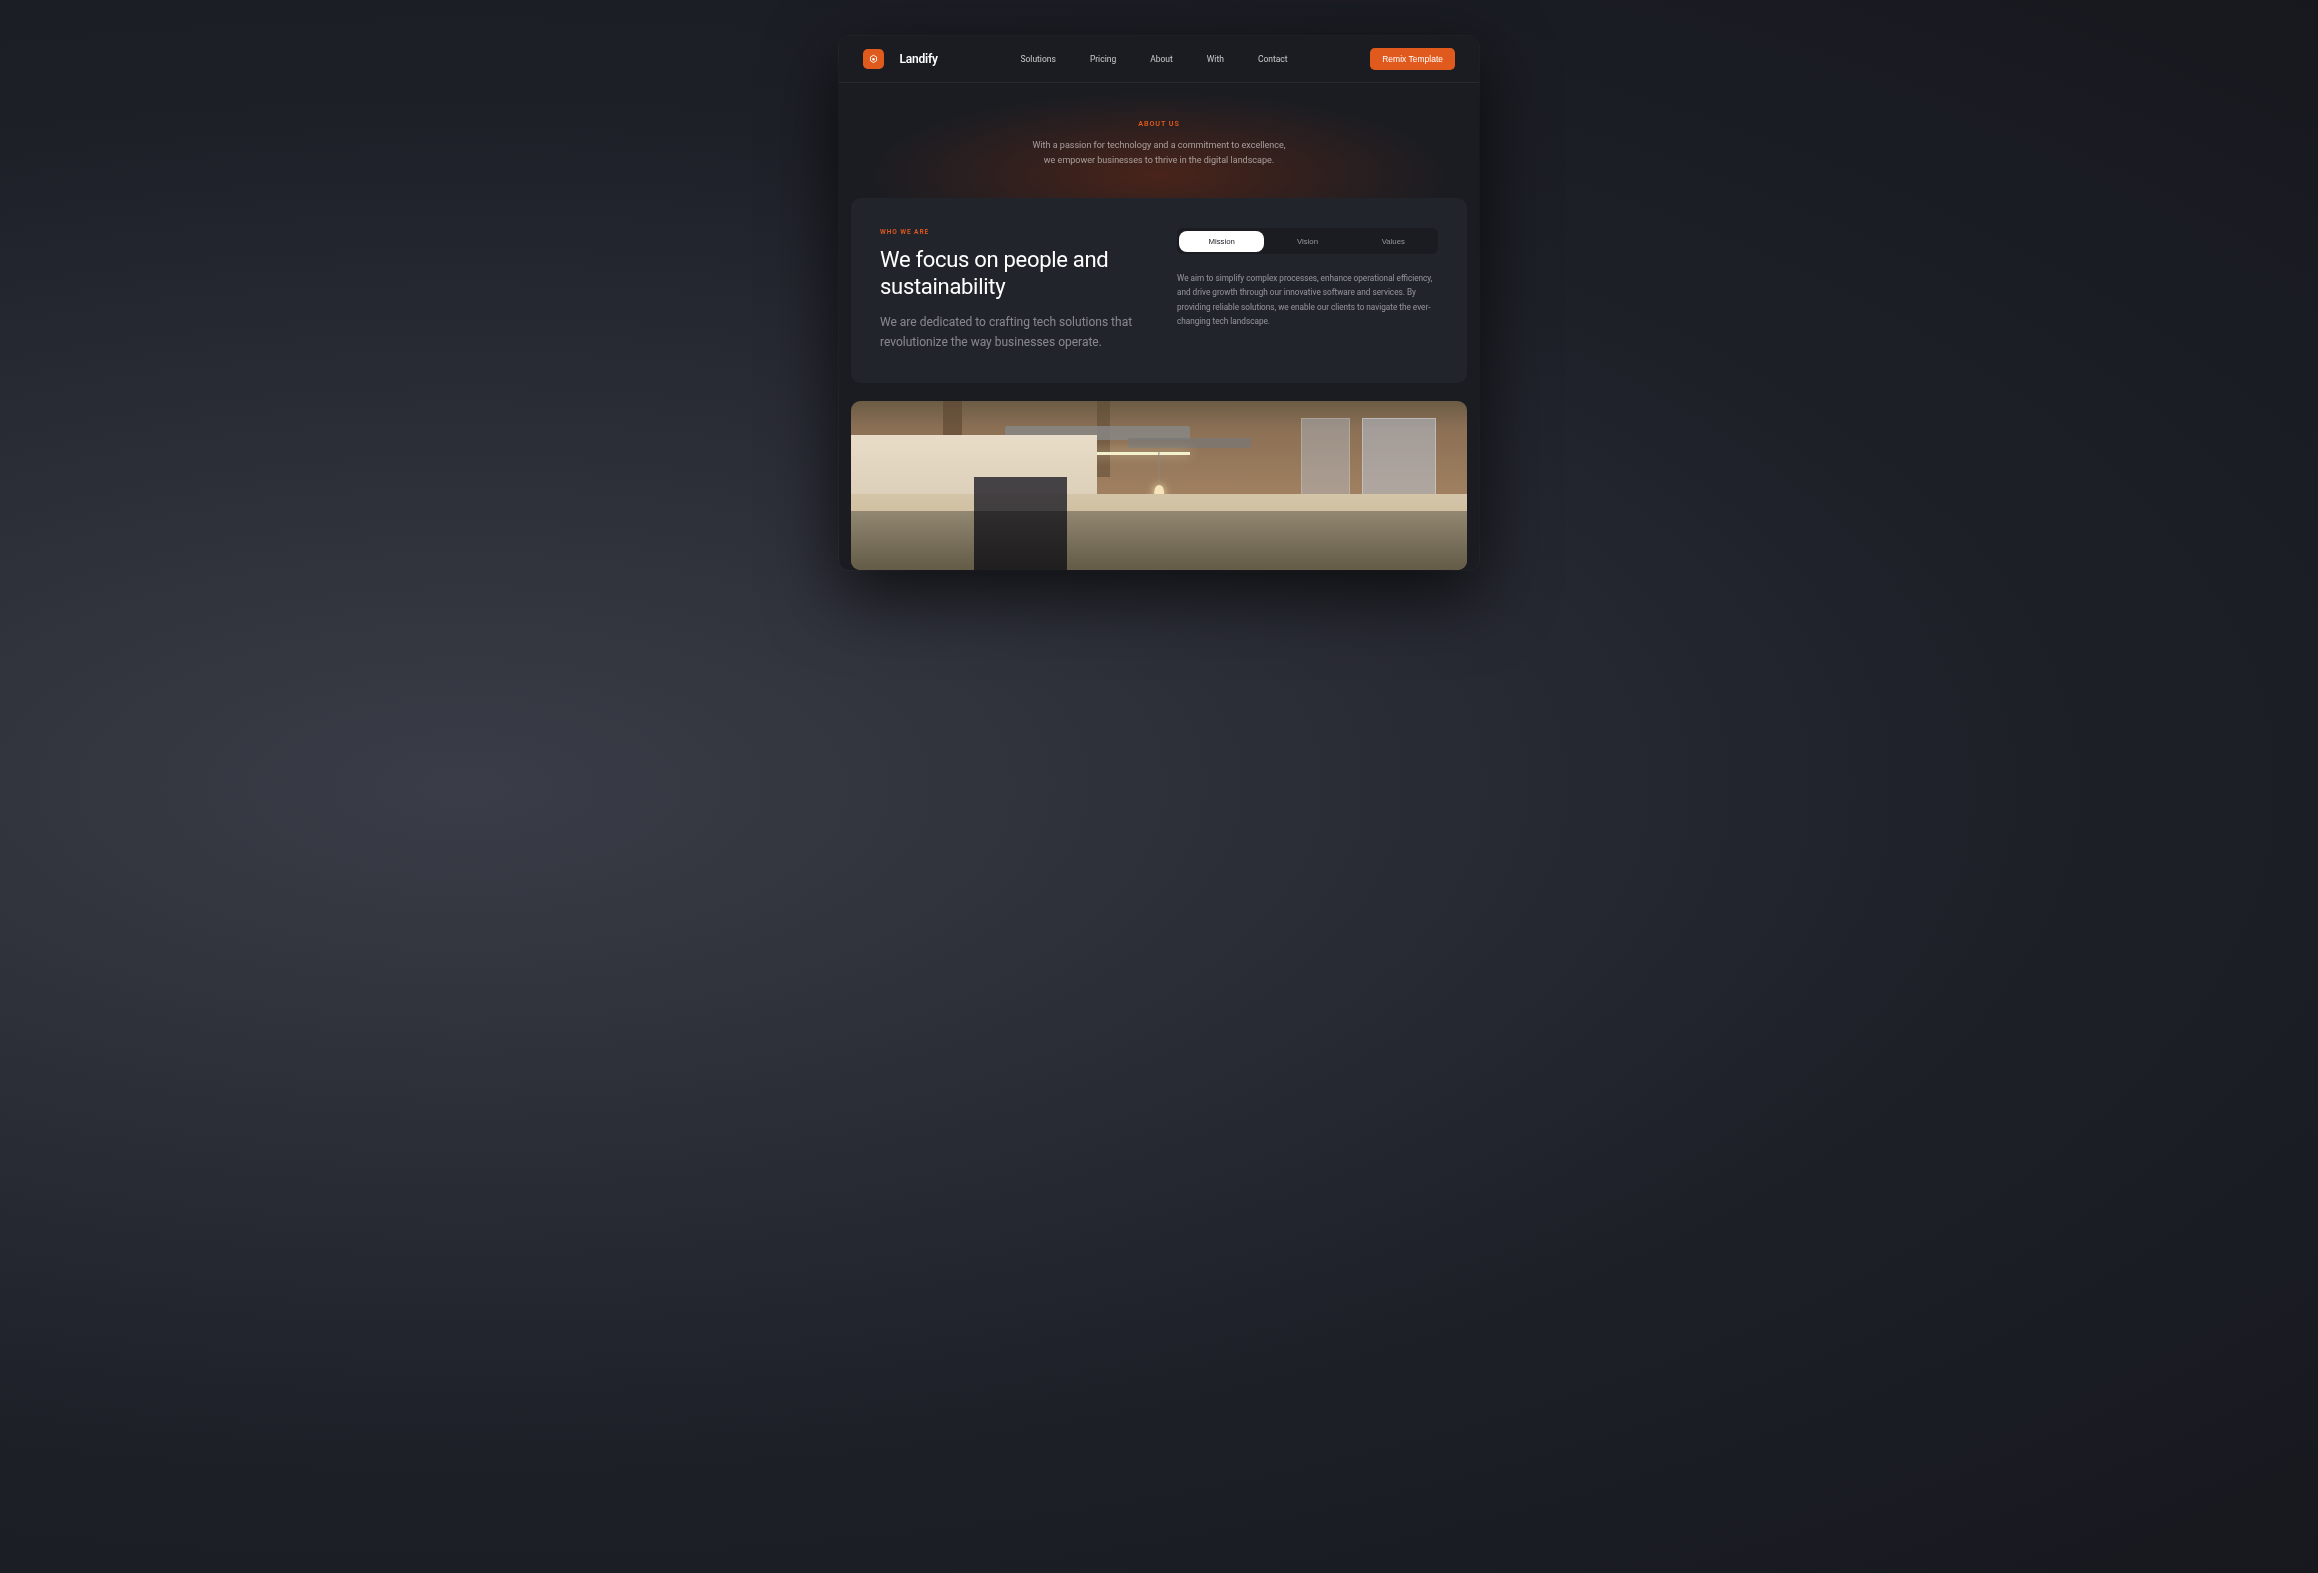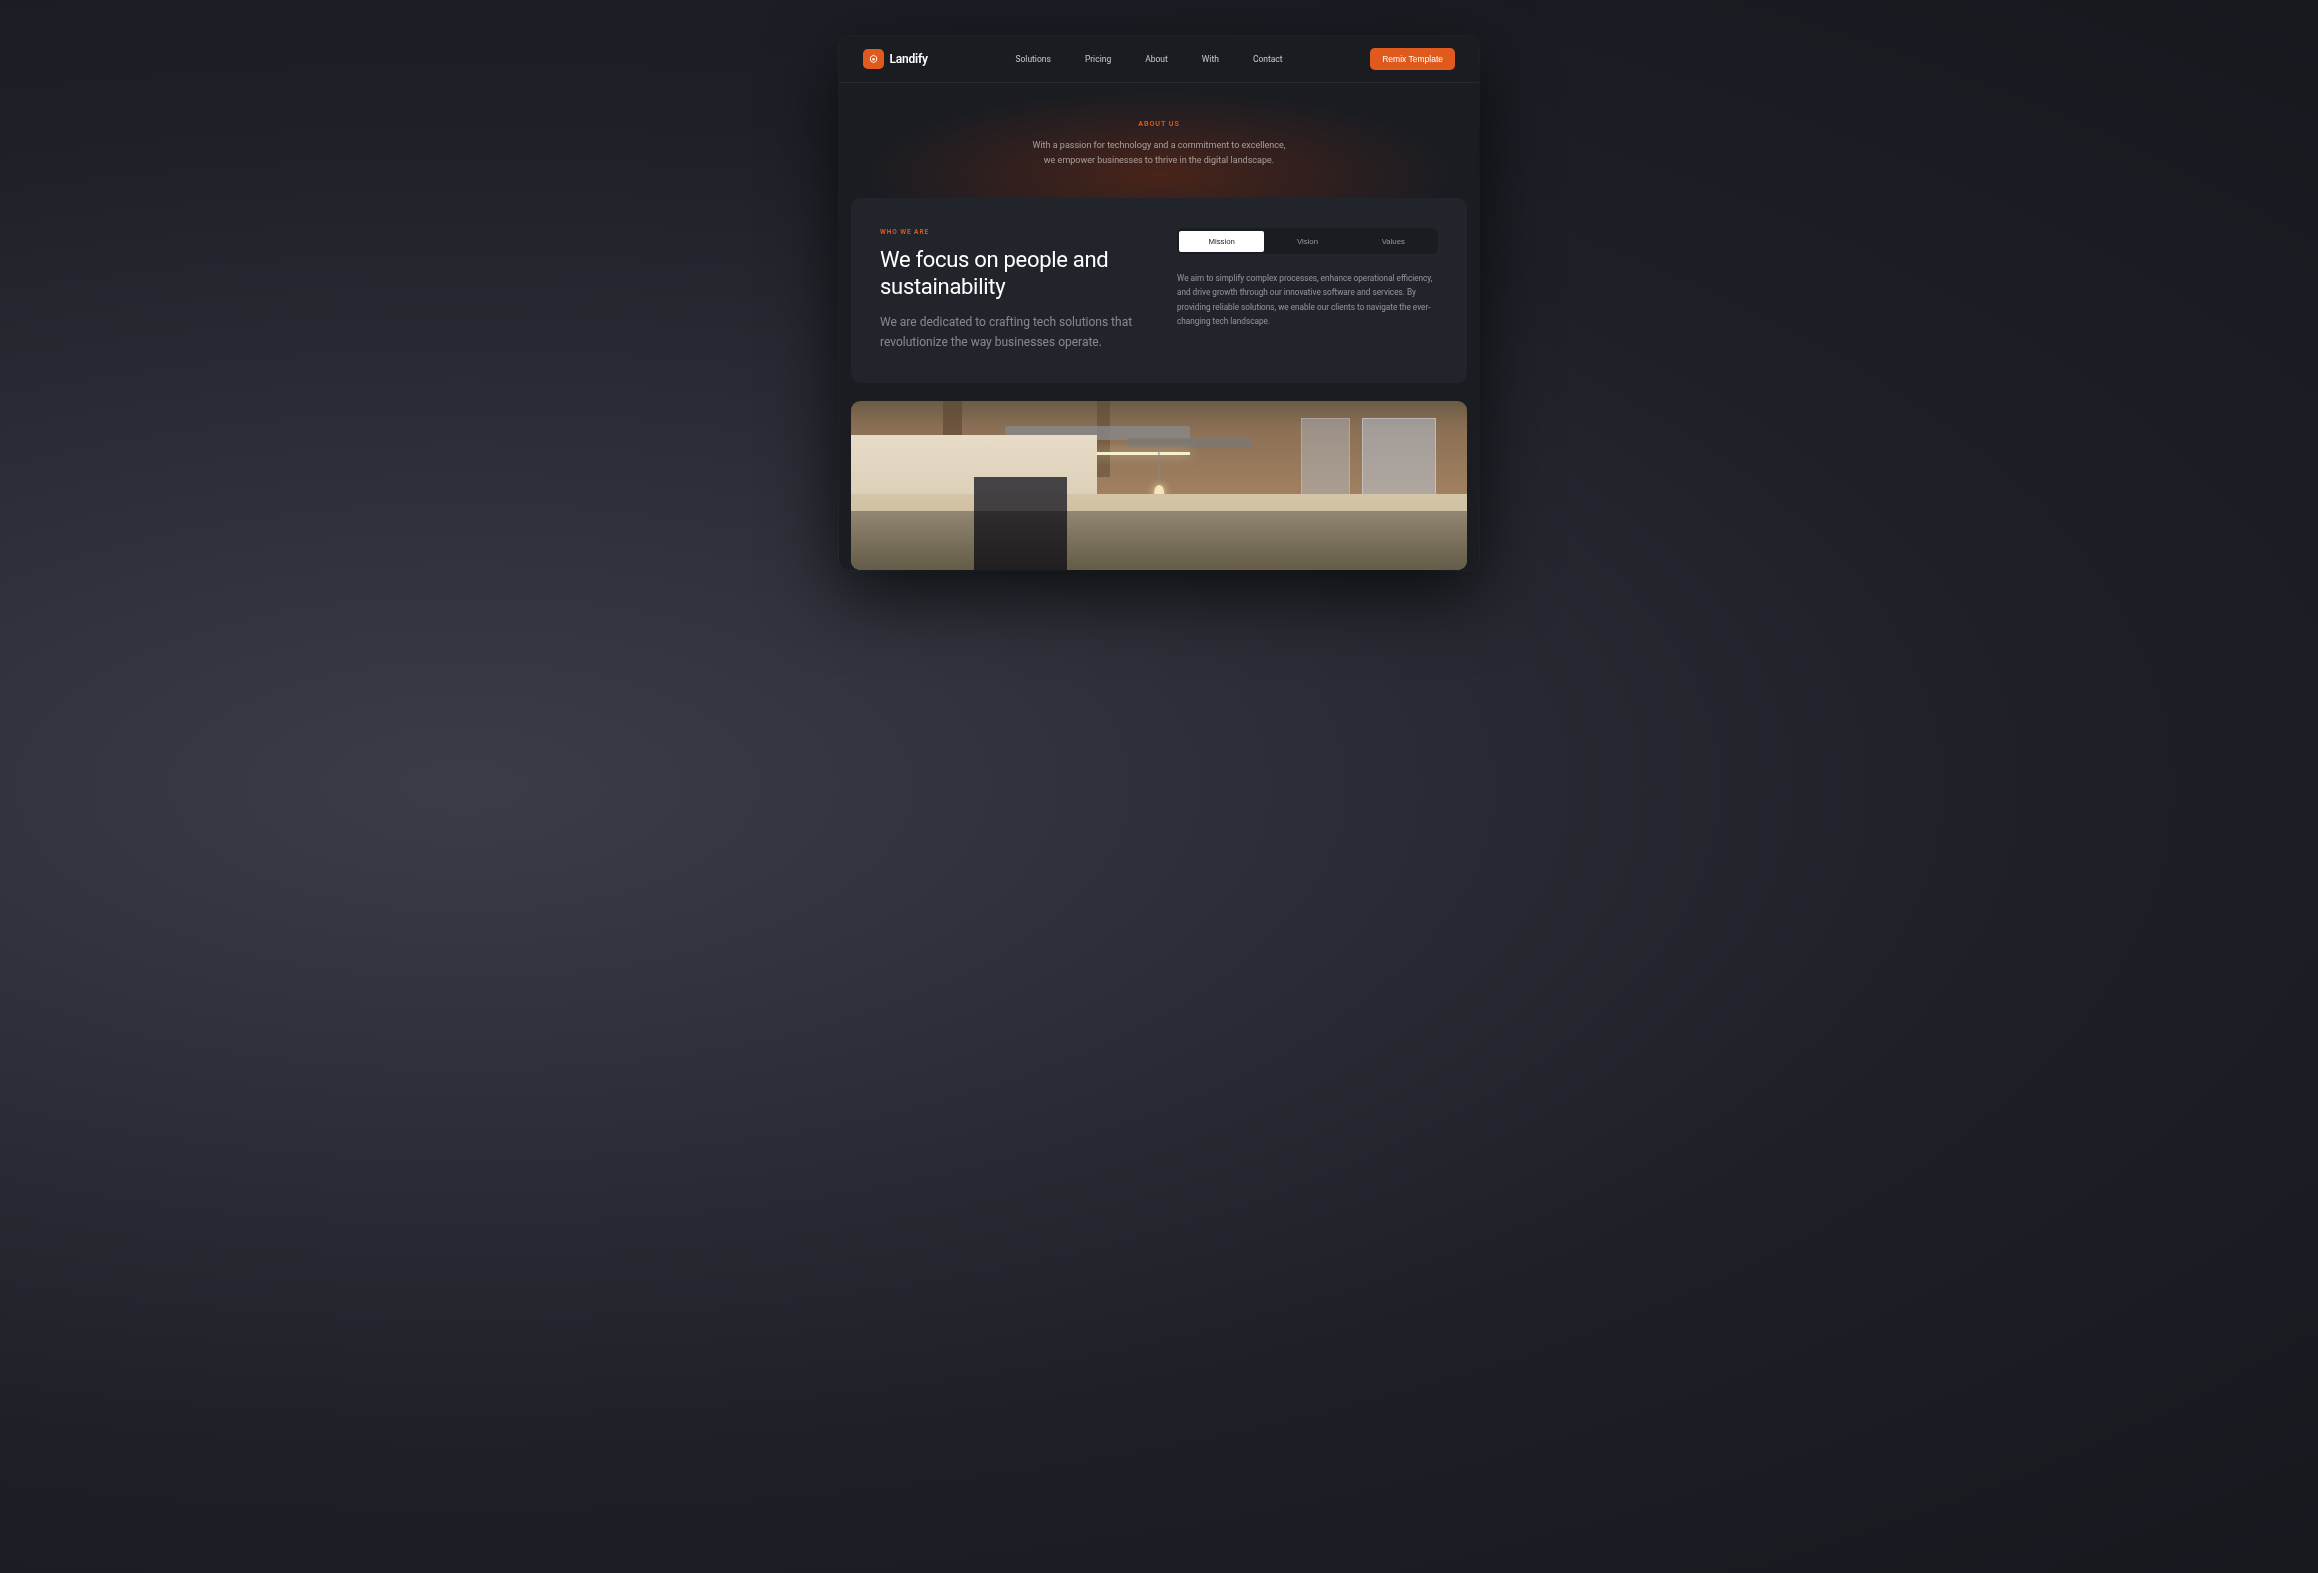--- a/index.html
+++ b/index.html
@@ -38,21 +38,21 @@
       align-items: center;
       justify-content: space-between;
       padding: 12px 24px;
       background: #1a1c22;
       border-bottom: 0.6px solid rgba(255,255,255,0.06);
     }
 
     .nav-logo {
       display: flex;
       align-items: center;
-      gap: 6px;
+      gap: 16px;
     }
 
     .logo-icon {
       width: 20.5px;
       height: 20.5px;
       background: #e05a1e;
       border-radius: 4.8px;
       display: flex;
       align-items: center;
       justify-content: center;
@@ -179,21 +179,21 @@
       border-radius: 6px;
       padding: 2.4px;
       gap: 1.2px;
       margin-bottom: 17px;
     }
 
     .tab-btn {
       flex: 1;
       padding: 6px 25px;
       border: none;
-      border-radius: 2px;
+      border-radius: 8px;
       font-size: 7.8px;
       font-weight: 500;
       cursor: pointer;
       transition: all 0.15s;
     }
 
     .tab-btn.active {
       background: #ffffff;
       color: #1a1c22;
     }

